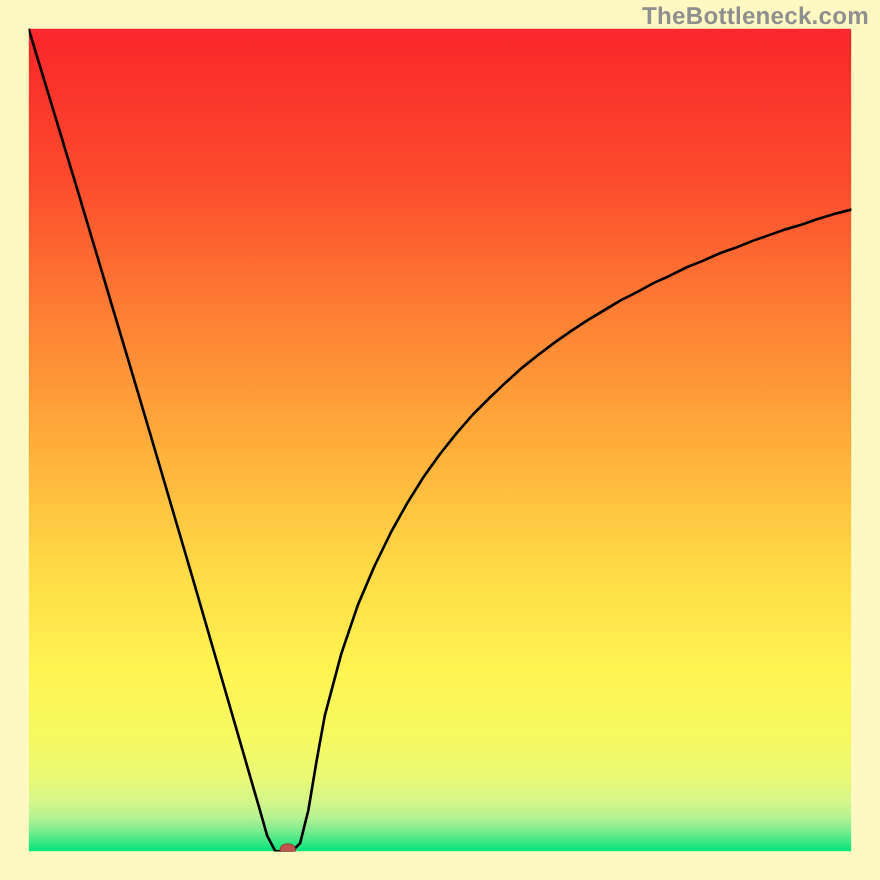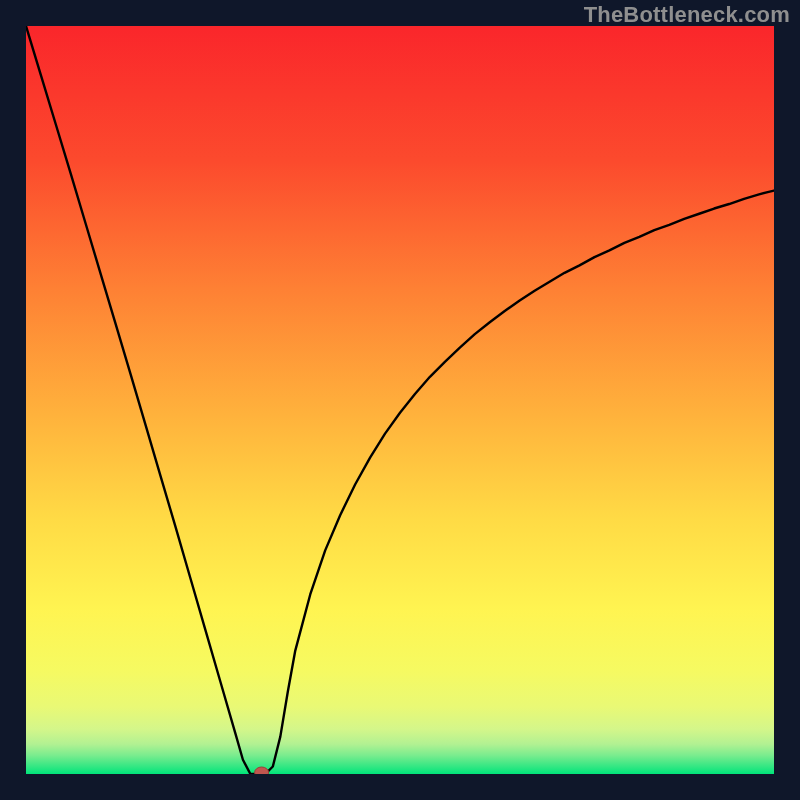--- a/index.html
+++ b/index.html
@@ -9,21 +9,21 @@
     height: 800px;
     background: #000;
     overflow: hidden;
   }
   .frame {
     position: absolute;
     left: 0;
     top: 0;
     width: 800px;
     height: 800px;
-    background: #0f172a;
+    background: #fef9c3;
   }
   .plot {
     position: absolute;
     left: 26px;
     top: 26px;
     width: 748px;
     height: 748px;
   }
   .watermark {
     position: absolute;

